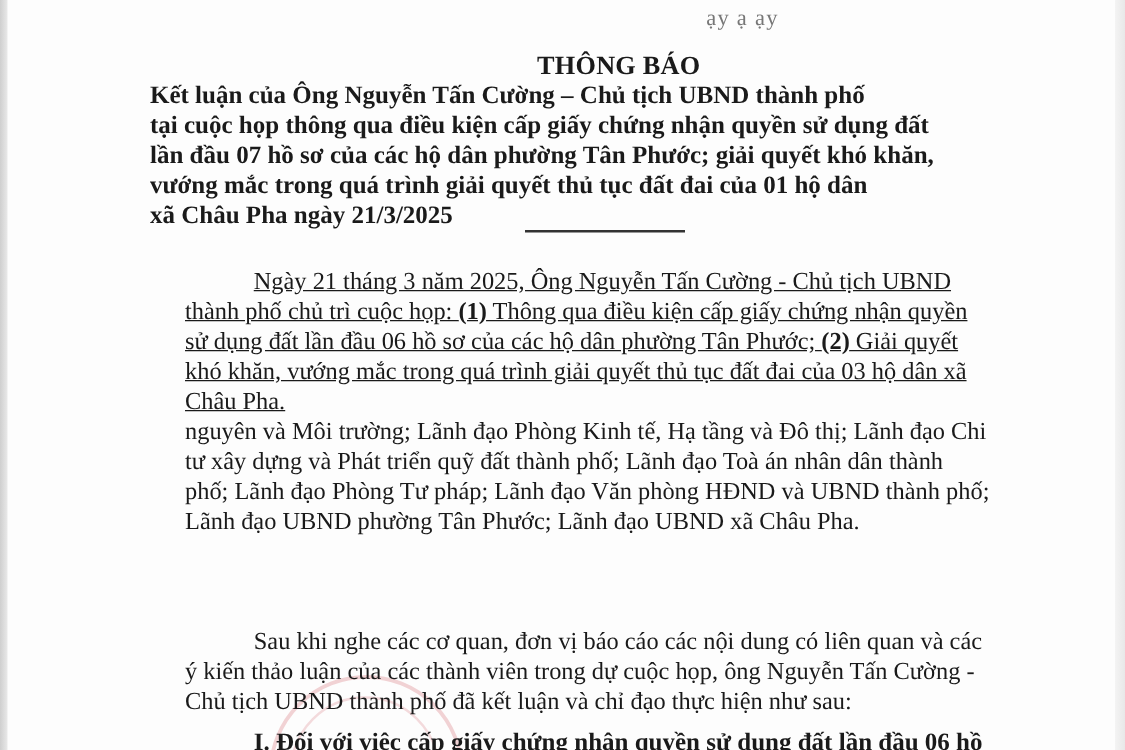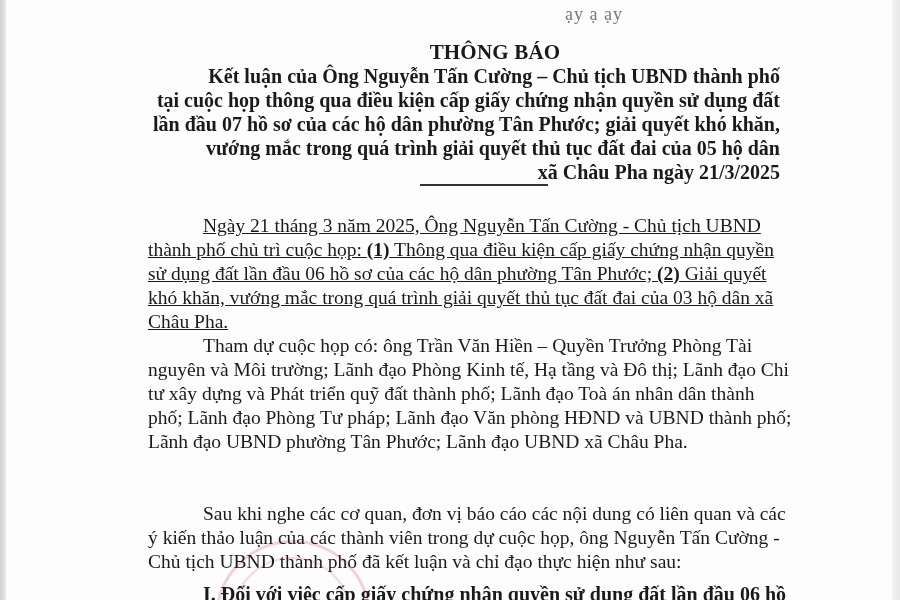--- a/index.html
+++ b/index.html
@@ -21,21 +21,21 @@
   .page { position: absolute; left: 0; top: 12px; width: 900px; height: 600px; }
   .top-fragment {
     position: absolute; left: 565px; top: -8px; font-size: 18px; color: #777;
     letter-spacing: 1px;
   }
   .title {
     position: absolute; left: 0; width: 900px; top: 28px; text-align: center;
     font-weight: bold; font-size: 21px; letter-spacing: 0.2px; margin-left: 45px;
   }
   .subtitle {
-    position: absolute; left: 120px; width: 660px; top: 52px; text-align: right;
+    position: absolute; left: 120px; width: 660px; top: 52px; text-align: left;
     font-weight: bold; font-size: 20px; line-height: 24px;
   }
   .subtitle .line { display: block; white-space: nowrap; }
   .underline {
     position: absolute; left: 420px; top: 172px; width: 128px; height: 2px; background: #333;
   }
   .para {
     position: absolute; left: 148px; width: 690px;
     font-size: 19.5px; line-height: 24px; text-align: justify;
   }
@@ -65,36 +65,35 @@
 <div class="page">
 
   <div class="top-fragment">ạy ạ  ạy</div>
 
   <div class="title">THÔNG BÁO</div>
 
   <div class="subtitle">
     <span class="line">Kết luận của Ông Nguyễn Tấn Cường – Chủ tịch UBND thành phố</span>
     <span class="line">tại cuộc họp thông qua điều kiện cấp giấy chứng nhận quyền sử dụng đất</span>
     <span class="line">lần đầu 07 hồ sơ của các hộ dân phường Tân Phước; giải quyết khó khăn,</span>
-    <span class="line">vướng mắc trong quá trình giải quyết thủ tục đất đai của 05 hộ dân</span>
+    <span class="line">vướng mắc trong quá trình giải quyết thủ tục đất đai của 01 hộ dân</span>
     <span class="line">xã Châu Pha ngày 21/3/2025</span>
   </div>
 
   <div class="underline"></div>
 
   <div class="para p1">
     <span class="line indent">Ngày 21 tháng 3 năm 2025, Ông Nguyễn Tấn Cường - Chủ tịch UBND</span>
     <span class="line"><span>thành phố chủ trì cuộc họp: </span><b>(1)</b><span> Thông qua điều kiện cấp giấy chứng nhận quyền</span></span>
     <span class="line"><span>sử dụng đất lần đầu 06 hồ sơ của các hộ dân phường Tân Phước; </span><b>(2)</b><span> Giải quyết</span></span>
     <span class="line">khó khăn, vướng mắc trong quá trình giải quyết thủ tục đất đai của 03 hộ dân xã</span>
     <span class="line">Châu Pha.</span>
   </div>
 
   <div class="para p2">
-    <span class="line indent">Tham dự cuộc họp có: ông Trần Văn Hiền – Quyền Trưởng Phòng Tài</span>
     <span class="line">nguyên và Môi trường; Lãnh đạo Phòng Kinh tế, Hạ tầng và Đô thị; Lãnh đạo Chi</span>
     <span class="line">tư xây dựng và Phát triển quỹ đất thành phố; Lãnh đạo Toà án nhân dân thành</span>
     <span class="line">phố; Lãnh đạo Phòng Tư pháp; Lãnh đạo Văn phòng HĐND và UBND thành phố;</span>
     <span class="line">Lãnh đạo UBND phường Tân Phước; Lãnh đạo UBND xã Châu Pha.</span>
   </div>
 
   <div class="stamp">
     <div class="stamp-inner"></div>
   </div>
 

